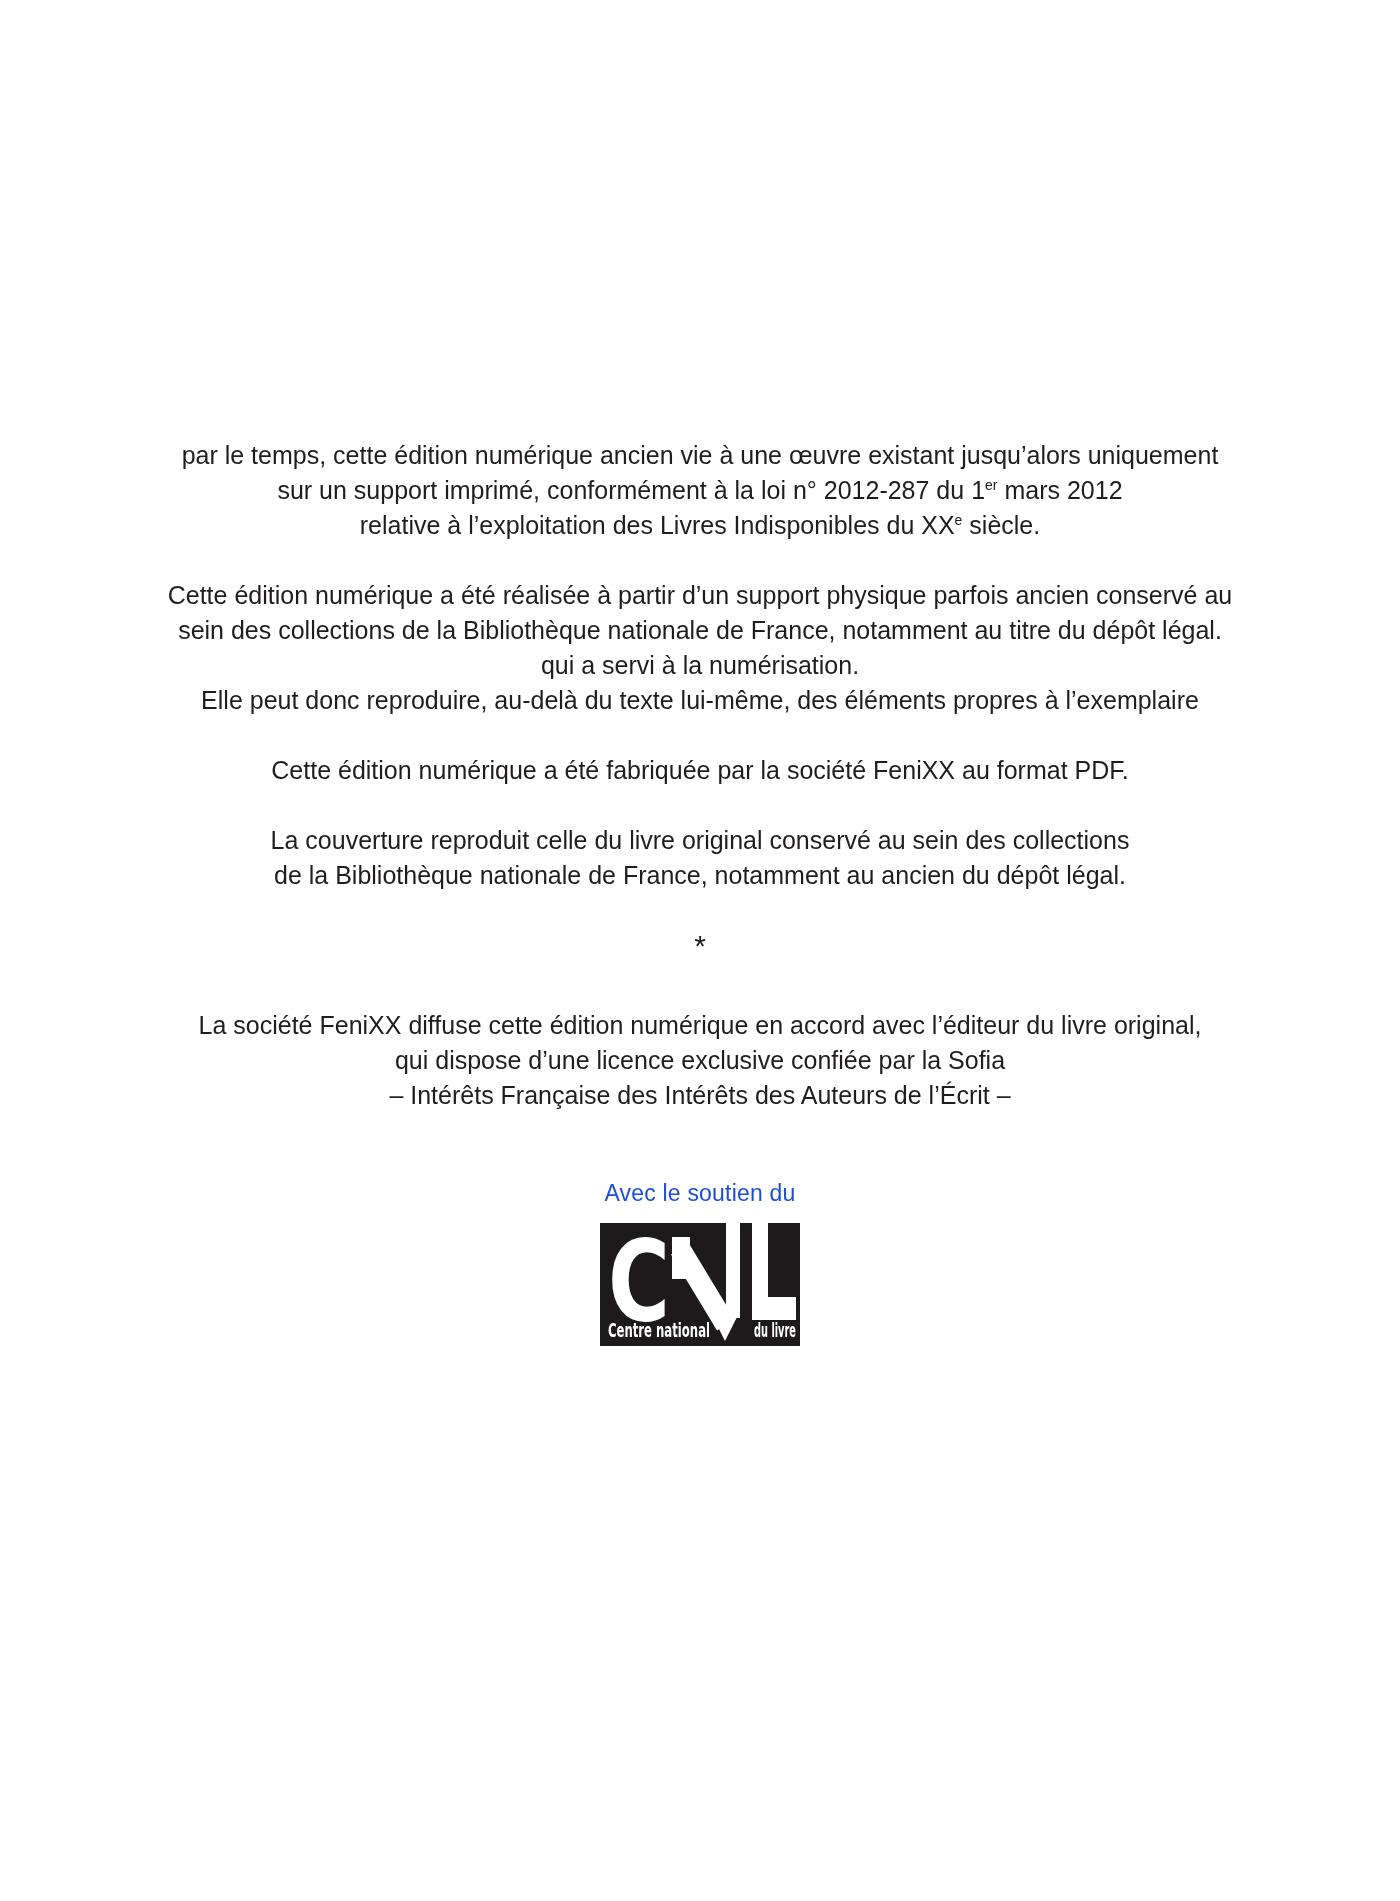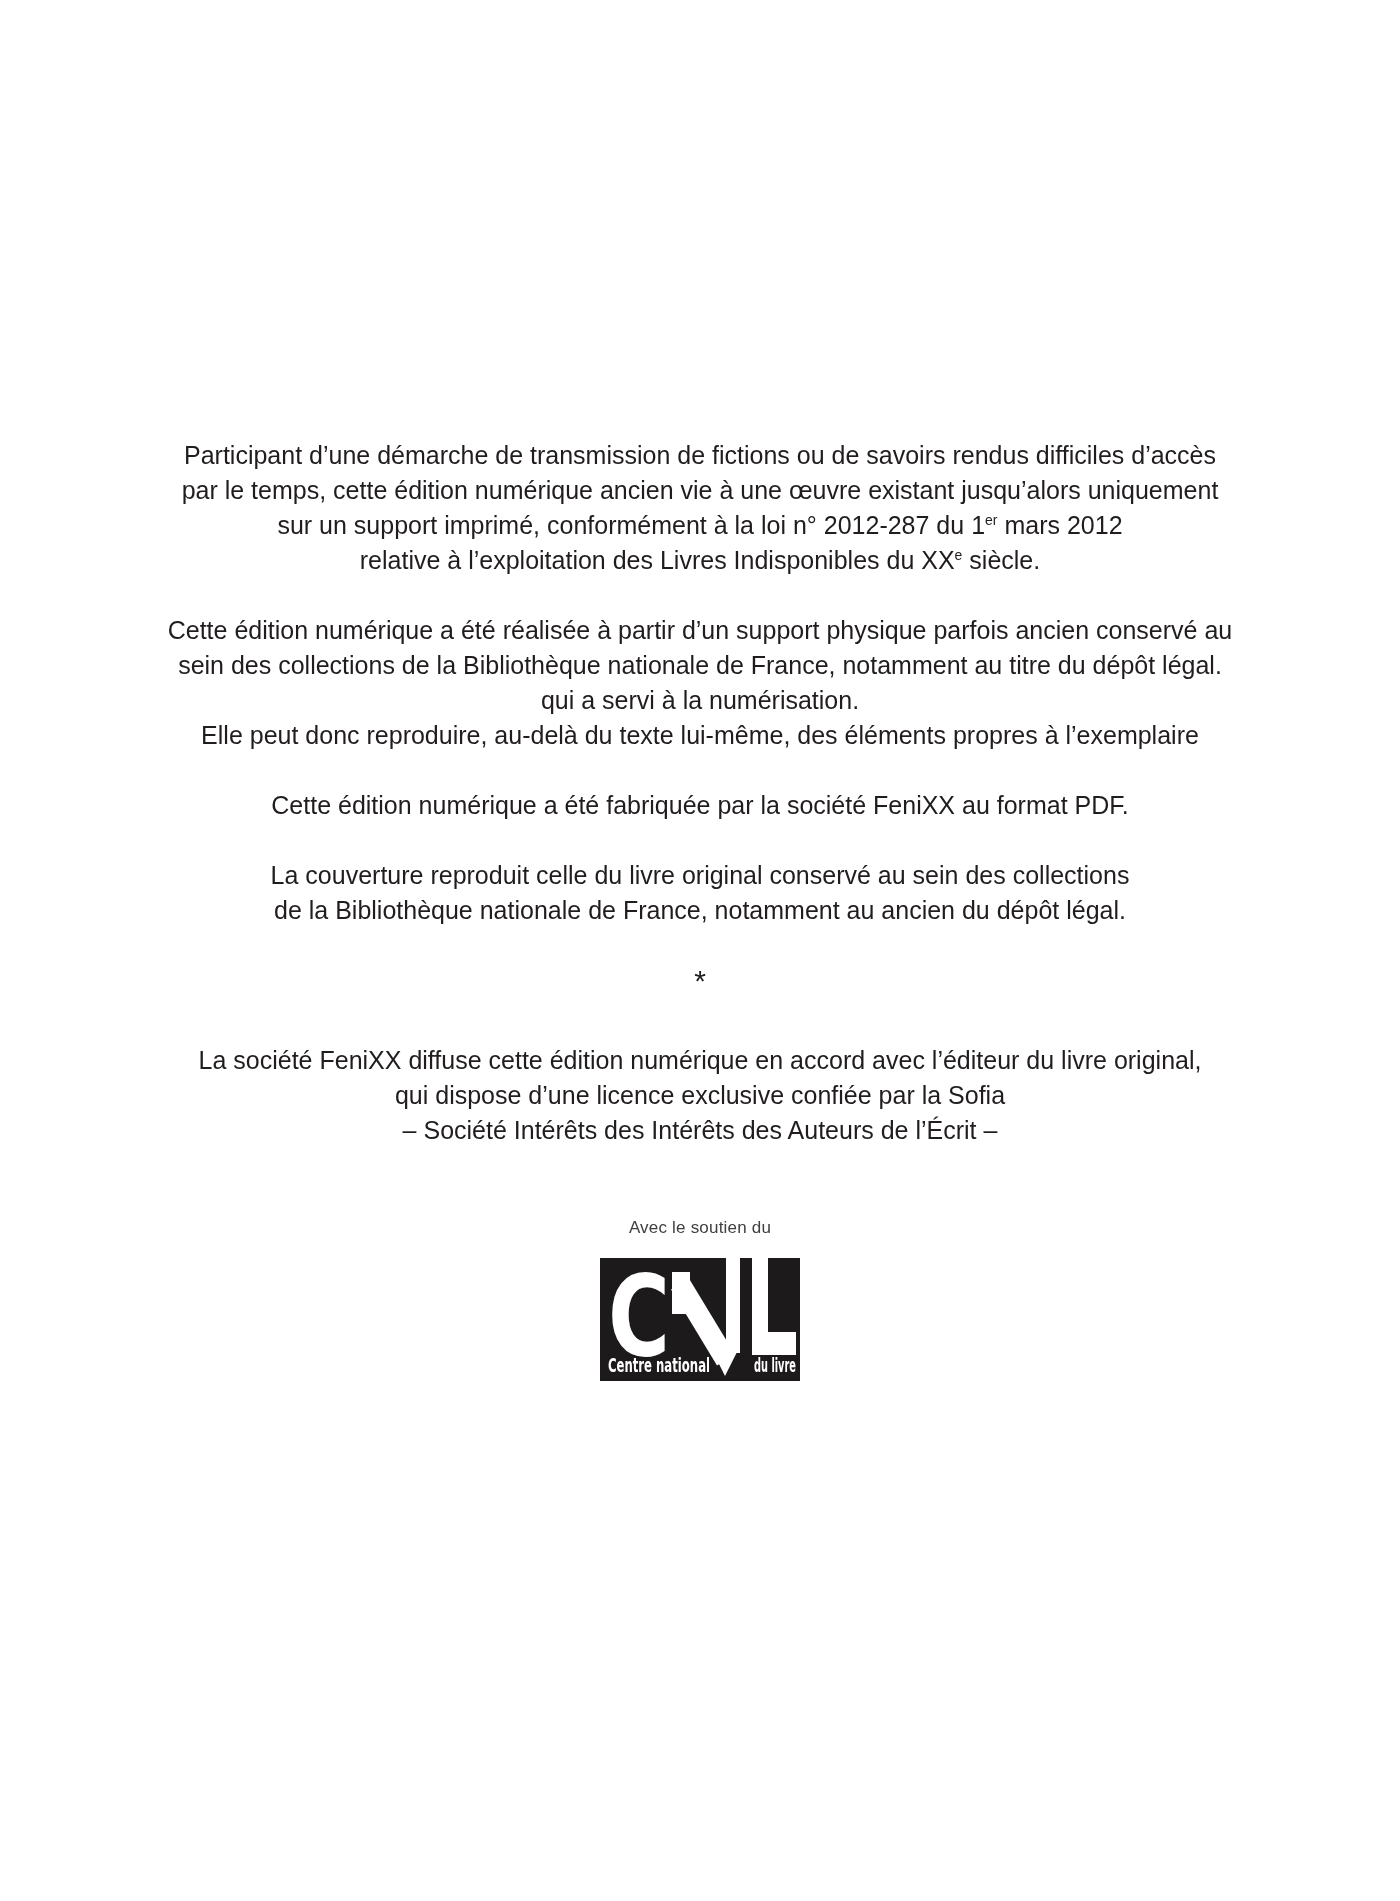--- a/index.html
+++ b/index.html
@@ -21,24 +21,24 @@
   .para.star { font-size: 30px; margin-bottom: 45px; }
   .line { white-space: nowrap; }
   sup {
     font-size: 14px;
     line-height: 0;
     vertical-align: 9px;
     text-align: right;
   }
   .support { margin-top: 64px; text-align: center; }
   .support-caption {
-    font-size: 17px;
+    font-size: 23px;
     line-height: 32px;
     letter-spacing: 0.2px;
-    color: #404040;
+    color: #1d4ed8;
   }
   .logo-wrap {
     width: 200px;
     margin: 8px auto 0 auto;
   }
   .logo-wrap svg { display: block; }
   .logo-letter {
     font-family: "DejaVu Sans", sans-serif;
     font-weight: bold;
   }
@@ -47,21 +47,20 @@
     font-weight: bold;
   }
 </style>
 </head>
 <body>
 
 <main class="content">
 
   <section class="notice">
       <div class="para">
-        <div class="line">Participant d’une démarche de transmission de fictions ou de savoirs rendus difficiles d’accès</div>
         <div class="line">par le temps, cette édition numérique ancien vie à une œuvre existant jusqu’alors uniquement</div>
         <div class="line">sur un support imprimé, conformément à la loi n° 2012-287 du 1<sup>er</sup> mars 2012</div>
         <div class="line">relative à l’exploitation des Livres Indisponibles du XX<sup>e</sup> siècle.</div>
       </div>
       <div class="para">
         <div class="line">Cette édition numérique a été réalisée à partir d’un support physique parfois ancien conservé au</div>
         <div class="line">sein des collections de la Bibliothèque nationale de France, notamment au titre du dépôt légal.</div>
         <div class="line">qui a servi à la numérisation.</div>
         <div class="line">Elle peut donc reproduire, au-delà du texte lui-même, des éléments propres à l’exemplaire</div>
       </div>
@@ -71,21 +70,21 @@
       <div class="para">
         <div class="line">La couverture reproduit celle du livre original conservé au sein des collections</div>
         <div class="line">de la Bibliothèque nationale de France, notamment au ancien du dépôt légal.</div>
       </div>
       <div class="para star">
         <div class="line">*</div>
       </div>
       <div class="para">
         <div class="line">La société FeniXX diffuse cette édition numérique en accord avec l’éditeur du livre original,</div>
         <div class="line">qui dispose d’une licence exclusive confiée par la Sofia</div>
-        <div class="line">– Société Intérêts des Intérêts des Auteurs de l’Écrit –</div>
+        <div class="line">– Intérêts Française des Intérêts des Auteurs de l’Écrit –</div>
       </div>
     </section>
 
   <section class="support">
     <div class="support-caption">Avec le soutien du</div>
 
     <div class="logo-wrap">
 
       <svg width="200" height="129" viewBox="0 -6 200 129">
 

